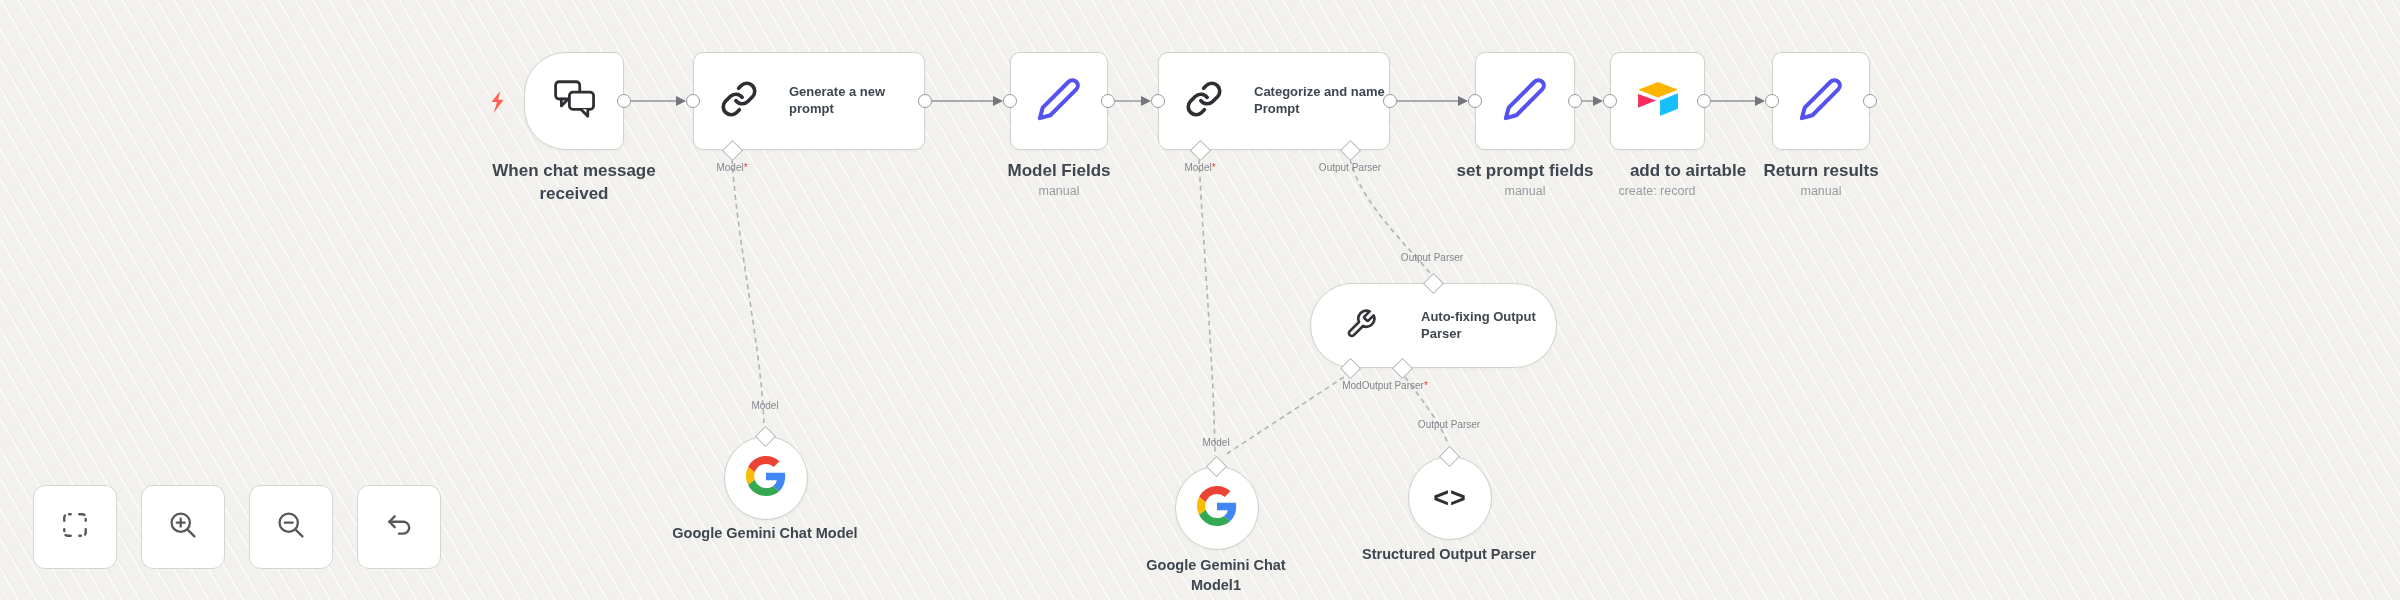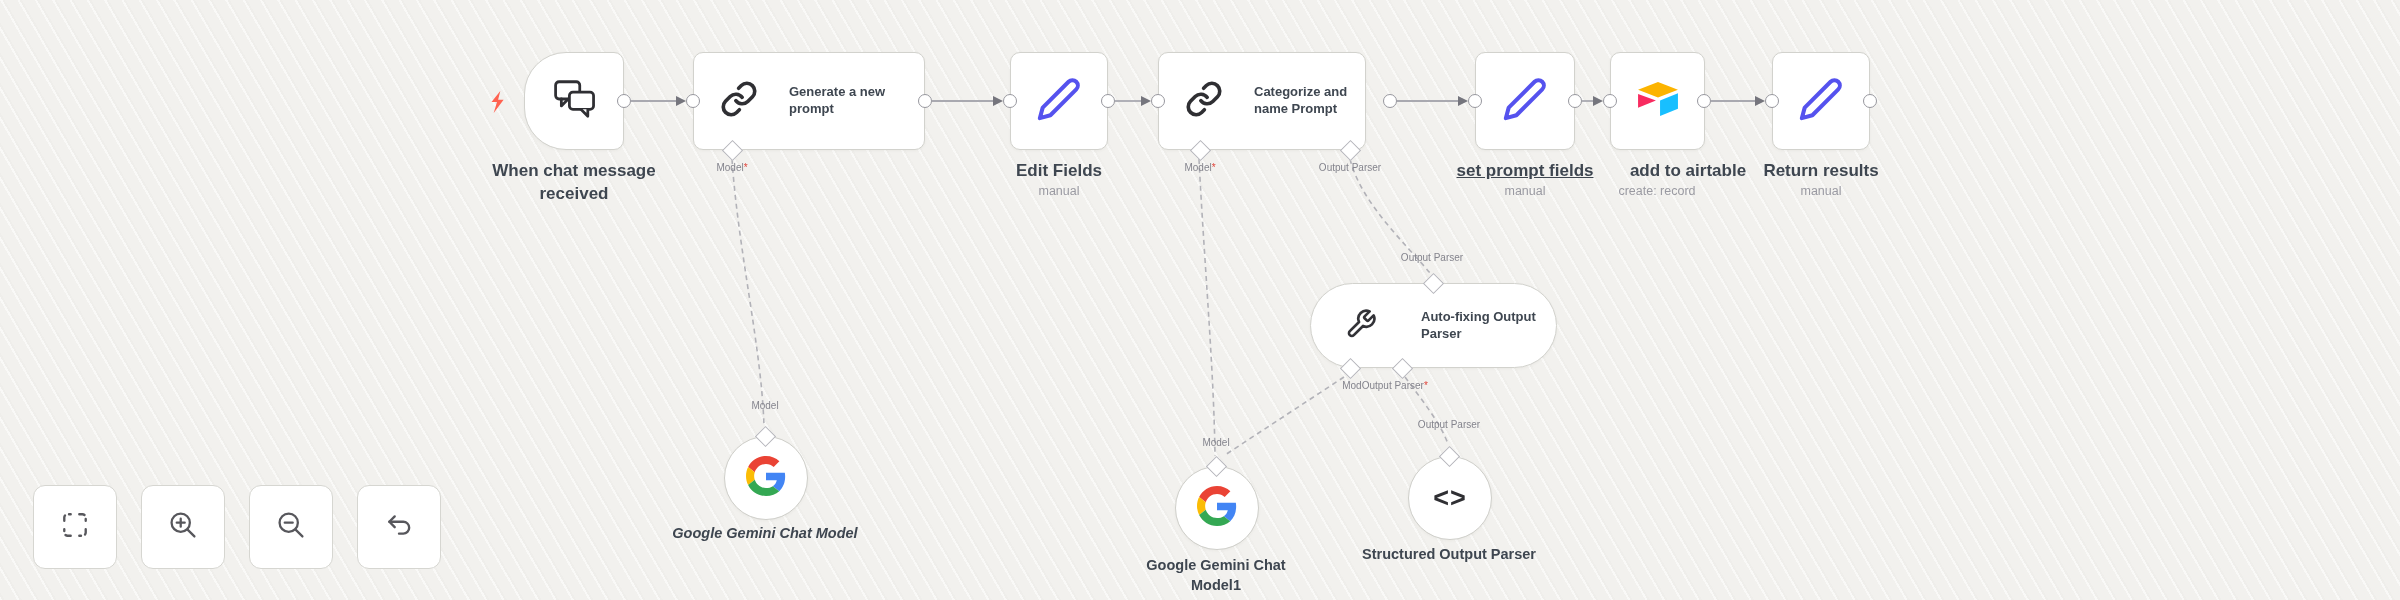--- a/index.html
+++ b/index.html
@@ -90,41 +90,41 @@
     <span class="node-title-in">Generate a new prompt</span>
   </div>
 
   <div class="node" style="left:1010px;width:98px;">
     <span>
       <svg width="46" height="46" viewBox="0 0 24 24" stroke="#5552ee" stroke-width="2.1" fill="none" stroke-linecap="round" stroke-linejoin="round">
         <path d="M17 3a2.828 2.828 0 1 1 4 4L7.5 20.5 2 22l1.5-5.5L17 3z"></path>
       </svg>
     </span>
   </div>
-  <div class="node-label" style="left:969px;top:160px;">Edit Fields</div>
+  <div class="node-label" style="left:969px;top:160px;">Model Fields</div>
   <div class="node-sub" style="left:969px;top:184px;">manual</div>
 
-  <div class="node wide" style="left:1158px;width:208px;">
+  <div class="node wide" style="left:1158px;width:232px;">
     <span>
       <svg width="38" height="38" viewBox="0 0 24 24" stroke="#2f2f33" stroke-width="2.3" fill="none" stroke-linecap="round" stroke-linejoin="round">
         <path d="M10 13a5 5 0 0 0 7.54.54l3-3a5 5 0 0 0-7.07-7.07l-1.72 1.71"></path>
         <path d="M14 11a5 5 0 0 0-7.54-.54l-3 3a5 5 0 0 0 7.07 7.07l1.71-1.71"></path>
       </svg>
     </span>
     <span class="node-title-in">Categorize and name Prompt</span>
   </div>
 
   <div class="node" style="left:1475px;width:100px;">
     <span>
       <svg width="46" height="46" viewBox="0 0 24 24" stroke="#5552ee" stroke-width="2.1" fill="none" stroke-linecap="round" stroke-linejoin="round">
         <path d="M17 3a2.828 2.828 0 1 1 4 4L7.5 20.5 2 22l1.5-5.5L17 3z"></path>
       </svg>
     </span>
   </div>
-  <div class="node-label" style="left:1435px;top:160px;text-decoration:underline;">set prompt fields</div>
+  <div class="node-label" style="left:1435px;top:160px;">set prompt fields</div>
   <div class="node-sub" style="left:1435px;top:184px;">manual</div>
 
   <div class="node" style="left:1610px;width:95px;">
     <span>
       <svg width="52" height="44" viewBox="0 0 100 86">
         <path d="M50 10 L89 25 50 40 11 25 Z" fill="#FCB400"></path>
         <path d="M54 46 L89 32 89 62 54 76 Z" fill="#18BFFF"></path>
         <path d="M11 33 L46 46 11 60 Z" fill="#F82B60"></path>
       </svg>
     </span>
@@ -154,21 +154,21 @@
   <div class="circle-node" style="left:724px;top:436px;">
     <span>
       <svg width="40" height="40" viewBox="0 0 48 48">
         <path fill="#EA4335" d="M24 9.5c3.54 0 6.71 1.22 9.21 3.6l6.85-6.85C35.9 2.38 30.47 0 24 0 14.62 0 6.51 5.38 2.56 13.22l7.98 6.19C12.43 13.72 17.74 9.5 24 9.5z"></path>
         <path fill="#4285F4" d="M46.98 24.55c0-1.57-.15-3.09-.38-4.55H24v9.02h12.94c-.58 2.96-2.26 5.48-4.78 7.18l7.73 6c4.51-4.18 7.09-10.36 7.09-17.65z"></path>
         <path fill="#FBBC05" d="M10.53 28.59c-.48-1.45-.76-2.99-.76-4.59s.27-3.14.76-4.59l-7.98-6.19C.92 16.46 0 20.12 0 24c0 3.88.92 7.54 2.56 10.78l7.97-6.19z"></path>
         <path fill="#34A853" d="M24 48c6.48 0 11.93-2.13 15.89-5.81l-7.73-6c-2.15 1.45-4.92 2.3-8.16 2.3-6.26 0-11.57-4.22-13.47-9.91l-7.98 6.19C6.51 42.62 14.62 48 24 48z"></path>
       </svg>
     </span>
   </div>
-  <div class="sub-label" style="left:670px;top:524px;font-style:italic;">Google Gemini Chat Model</div>
+  <div class="sub-label" style="left:670px;top:524px;">Google Gemini Chat Model</div>
 
   <div class="circle-node" style="left:1175px;top:466px;">
     <span>
       <svg width="40" height="40" viewBox="0 0 48 48">
         <path fill="#EA4335" d="M24 9.5c3.54 0 6.71 1.22 9.21 3.6l6.85-6.85C35.9 2.38 30.47 0 24 0 14.62 0 6.51 5.38 2.56 13.22l7.98 6.19C12.43 13.72 17.74 9.5 24 9.5z"></path>
         <path fill="#4285F4" d="M46.98 24.55c0-1.57-.15-3.09-.38-4.55H24v9.02h12.94c-.58 2.96-2.26 5.48-4.78 7.18l7.73 6c4.51-4.18 7.09-10.36 7.09-17.65z"></path>
         <path fill="#FBBC05" d="M10.53 28.59c-.48-1.45-.76-2.99-.76-4.59s.27-3.14.76-4.59l-7.98-6.19C.92 16.46 0 20.12 0 24c0 3.88.92 7.54 2.56 10.78l7.97-6.19z"></path>
         <path fill="#34A853" d="M24 48c6.48 0 11.93-2.13 15.89-5.81l-7.73-6c-2.15 1.45-4.92 2.3-8.16 2.3-6.26 0-11.57-4.22-13.47-9.91l-7.98 6.19C6.51 42.62 14.62 48 24 48z"></path>
       </svg>
     </span>

